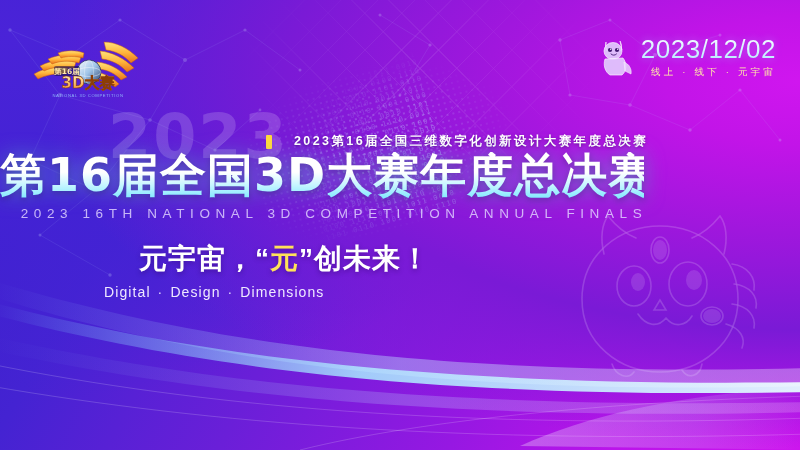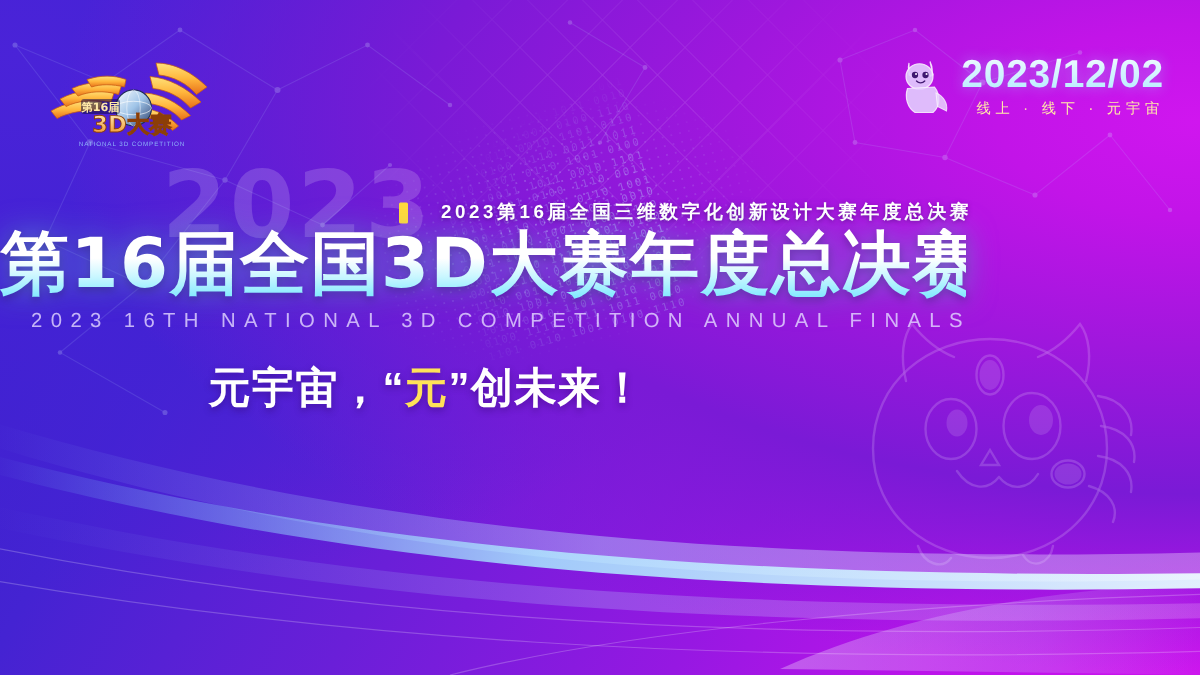--- a/index.html
+++ b/index.html
@@ -66,21 +66,21 @@
   .ghost-mascot { position:absolute; right:28px; bottom:46px; width:230px; height:200px; opacity:.30; pointer-events:none; }
 
   
   .logo-wrap { position:absolute; left:26px; top:28px; width:120px; height:74px; }
 
   
   .date-block { position:absolute; right:24px; top:36px; display:flex; align-items:center; gap:7px; }
   .date-mascot { width:34px; height:40px; flex:none; opacity:.95; }
   .date-texts { display:flex; flex-direction:column; align-items:flex-end; }
   .date-main {
-    font-size:26px; font-weight:bold; letter-spacing:.5px; line-height:1;
+    font-size:26px; font-weight:normal; letter-spacing:.5px; line-height:1;
     color:#eafcff;
     background:linear-gradient(180deg,#ffffff 0%,#dff7ff 55%,#b7edff 100%);
     -webkit-background-clip:text; background-clip:text; -webkit-text-fill-color:transparent;
     text-shadow:0 0 9px rgba(150,225,255,.45);
   }
   .date-sub {
     margin-top:4px; font-size:9.5px; letter-spacing:3.2px; color:#ffe9a8;
     white-space:nowrap;
   }
 
@@ -351,15 +351,18 @@
     <div class="main-title">第16届全国3D大赛年度总决赛</div>
     <div class="en-title">2023 16TH NATIONAL 3D COMPETITION ANNUAL FINALS</div>
   </div>
 
   <div class="slogan-block">
     <div class="slogan-main">
       <span>元宇宙，“</span><span class="hl">元</span><span>”创未来！</span>
     </div>
 
 
+    <div class="slogan-en">
+      <span>Digital</span><span class="dot">·</span><span>Design</span><span class="dot">·</span><span>Dimensions</span>
+    </div>
   </div>
 
 </div>
 
 </body></html>

